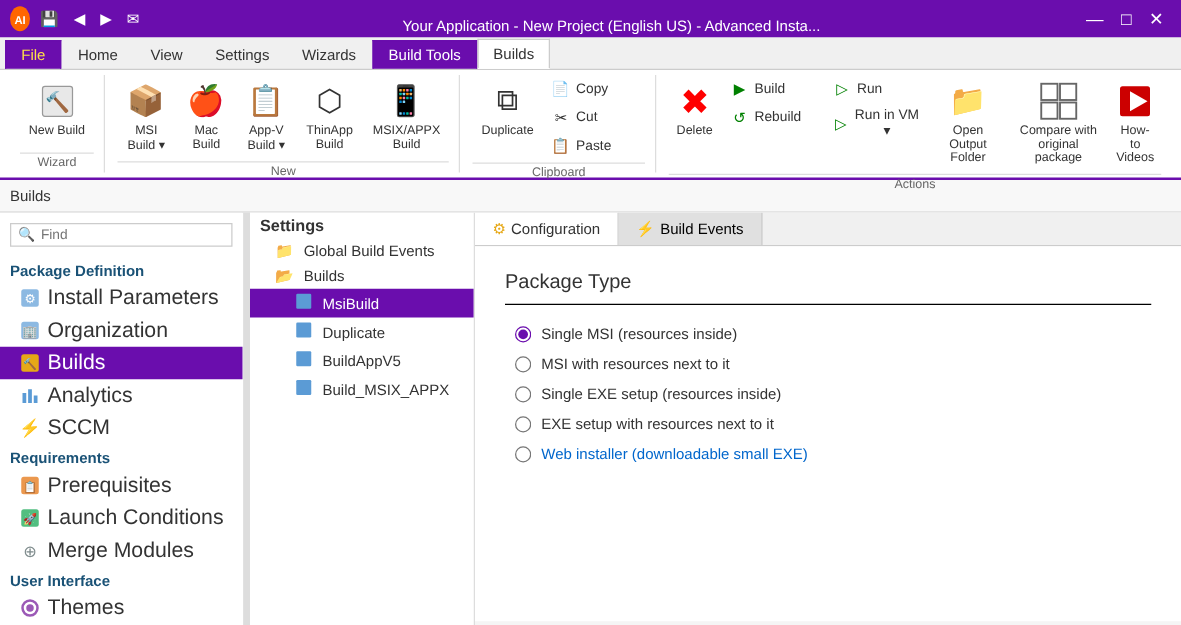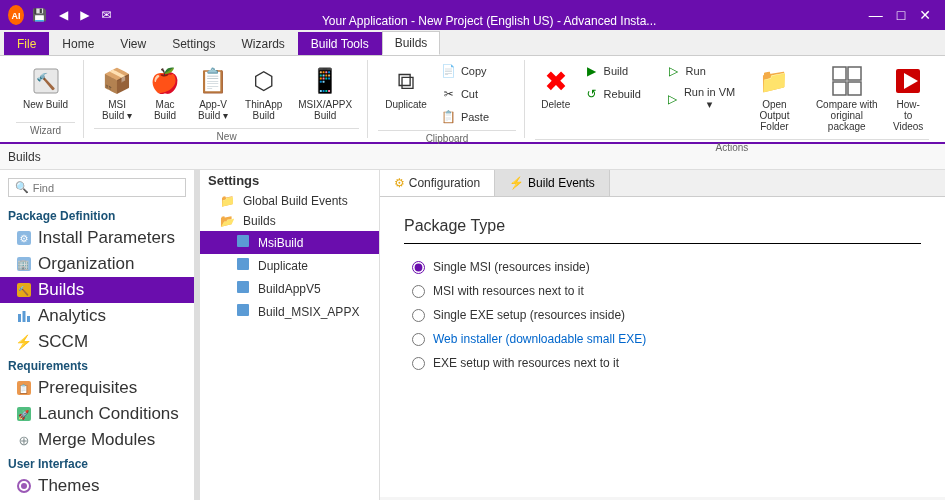--- a/index.html
+++ b/index.html
@@ -403,26 +403,26 @@
           </div>
           <div class="radio-item">
             <input type="radio" name="packageType" id="opt2" style="">
             <label for="opt2">MSI with resources next to it</label>
           </div>
           <div class="radio-item">
             <input type="radio" name="packageType" id="opt3" style="">
             <label for="opt3">Single EXE setup (resources inside)</label>
           </div>
           <div class="radio-item">
+            <input type="radio" name="packageType" id="opt4" style="">
+            <label for="opt4">EXE setup with resources next to it</label>
+          </div>
+          <div class="radio-item">
             <input type="radio" name="packageType" id="opt5" style="">
             <label for="opt5">
               <a href="#">Web installer (downloadable small EXE)</a>
             </label>
           </div>
-          <div class="radio-item">
-            <input type="radio" name="packageType" id="opt4" style="">
-            <label for="opt4">EXE setup with resources next to it</label>
-          </div>
         </div>
       </div>
     </div>
   </div>
 </div>
 
 </body></html>

